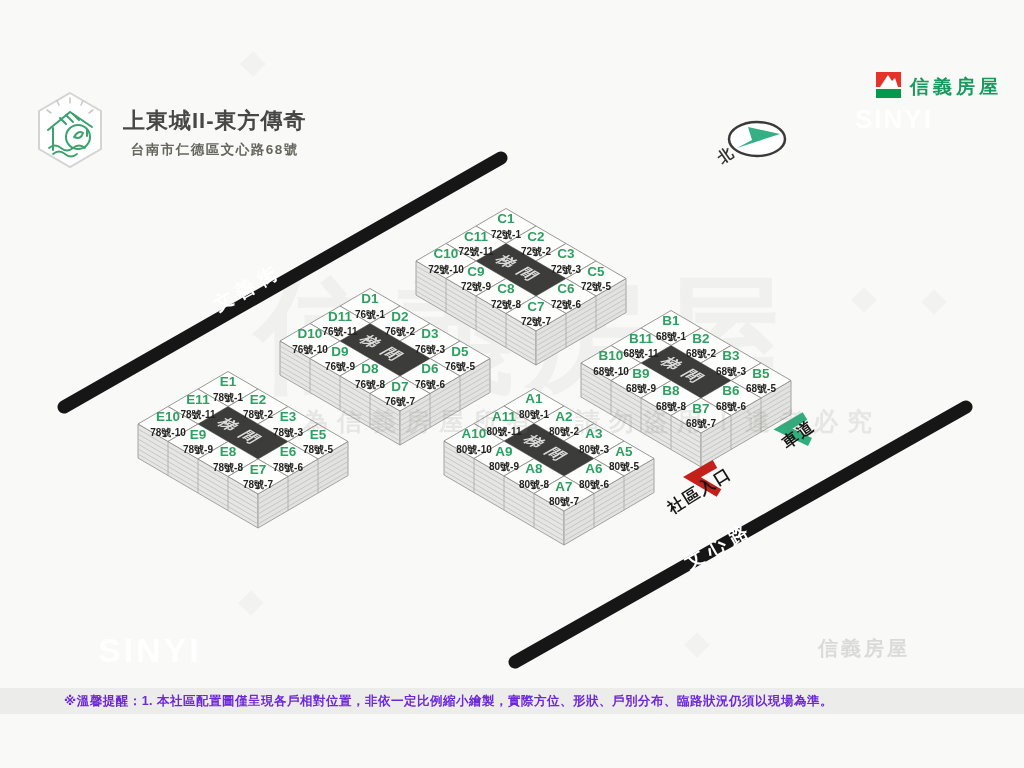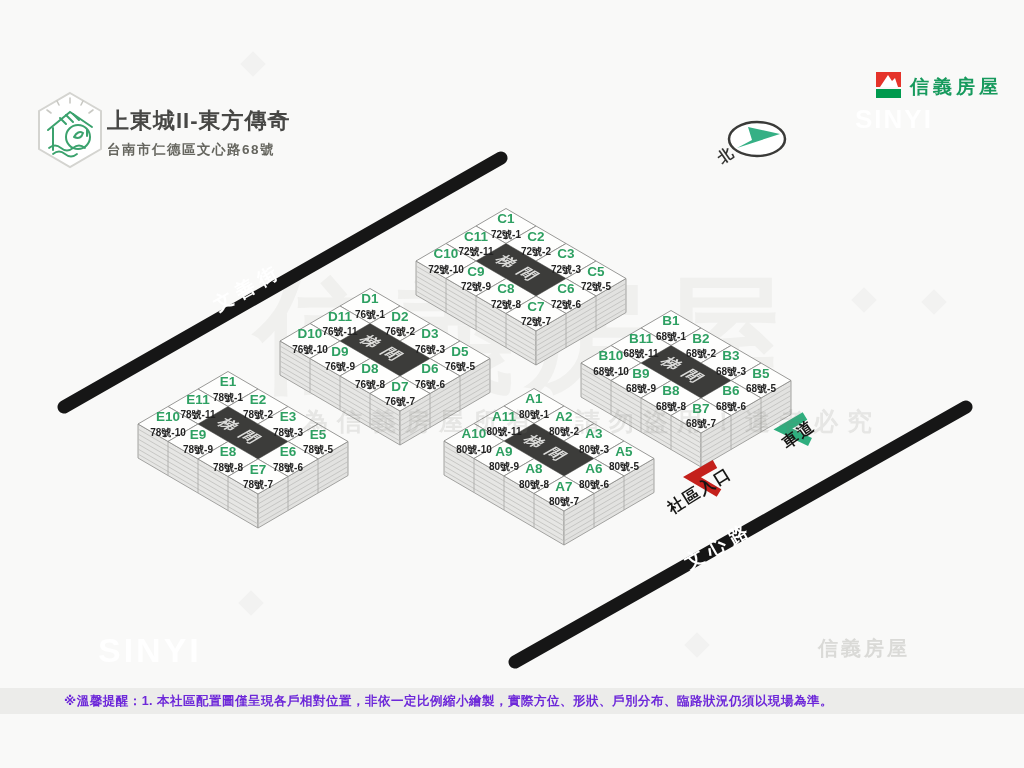--- a/index.html
+++ b/index.html
@@ -1,22 +1,22 @@
 <!DOCTYPE html>
 <html><head>
 <meta charset="utf-8">
 <style>
   html,body{margin:0;padding:0;background:#e9e9e9;}
   .stage{position:relative;width:1024px;height:768px;background:#f9f9f8;overflow:hidden;
          font-family:"Liberation Sans","DejaVu Sans",sans-serif;margin:0 auto;}
   svg text{font-family:"Liberation Sans","DejaVu Sans",sans-serif;}
-  .hdr{position:absolute;left:33px;top:90px;display:flex;align-items:center;gap:0;}
+  .hdr{position:absolute;left:33px;top:90px;display:flex;align-items:center;gap:16px;}
   .hdr-text{display:flex;flex-direction:column;gap:5px;}
   .title{font-size:22px;font-weight:bold;color:#474745;letter-spacing:1px;}
-  .subtitle{font-size:13.5px;font-weight:bold;color:#66665f;letter-spacing:1.5px;}
+  .subtitle{font-size:13.5px;font-weight:bold;color:#66665f;letter-spacing:1.5px;text-align:center;}
   .brand{position:absolute;left:876px;top:72px;display:flex;align-items:center;gap:9px;}
   .brand-name{font-size:19px;font-weight:bold;color:#179a5d;letter-spacing:4px;}
   .plan{position:absolute;left:0;top:0;}
   .disc{position:absolute;left:0;top:688px;width:1024px;height:26px;background:#ececea;
         display:flex;align-items:center;}
   .disc span{margin-left:64px;font-size:12.5px;font-weight:bold;color:#6d28d9;letter-spacing:0.5px;}
 </style>
 </head>
 <body>
 

